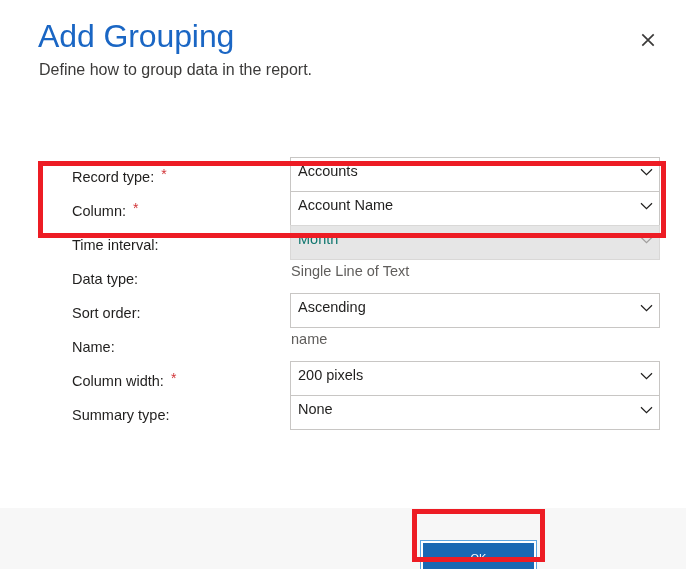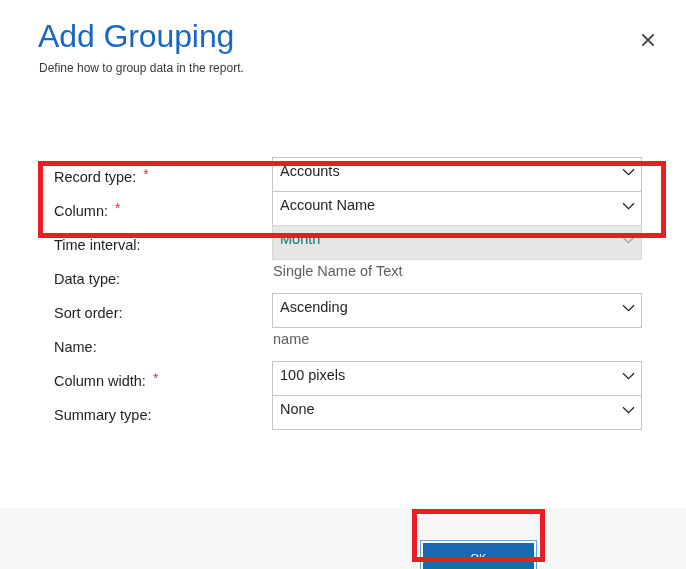--- a/index.html
+++ b/index.html
@@ -37,21 +37,21 @@
     font-size: 32px;
     font-weight: 400;
     color: #1a66c4;
     letter-spacing: -0.1px;
     white-space: nowrap;
   }
   .dialog-subtitle {
     position: absolute;
     left: 39px;
     top: 61px;
-    font-size: 12px;
+    font-size: 16px;
     font-weight: 400;
     color: #3b3a39;
     white-space: nowrap;
   }
   .close-button {
     position: absolute;
     right: 25px;
     top: 27px;
     width: 26px;
     height: 26px;
@@ -59,21 +59,21 @@
     align-items: center;
     justify-content: center;
     cursor: pointer;
     color: #3b3a39;
   }
   .close-button svg { display: block; }
 
   
   .form {
     position: absolute;
-    left: 0;
+    left: 18px;
     top: 160px;
     width: 640px;
   }
   .form-row {
     position: relative;
     height: 34px;
   }
   .row-label {
     position: absolute;
     left: 54px;
@@ -261,21 +261,21 @@
           </span>
         </div>
       </div>
     </div>
 
     <div class="form-row">
       <div class="row-label">
         <span>Data type:</span>
       </div>
       <div class="field field-up">
-        <div class="readonly-text">Single Name of Text</div>
+        <div class="readonly-text">Single Line of Text</div>
       </div>
     </div>
 
     <div class="form-row">
       <div class="row-label">
         <span>Sort order:</span>
       </div>
       <div class="field field-up">
         <div class="dropdown">
           <span>Ascending</span>
@@ -296,21 +296,21 @@
         <div class="readonly-text">name</div>
       </div>
     </div>
 
     <div class="form-row">
       <div class="row-label">
         <span>Column width:</span><span class="req-asterisk">*</span>
       </div>
       <div class="field field-up">
         <div class="dropdown">
-          <span>100 pixels</span>
+          <span>200 pixels</span>
           <span class="chev">
             <svg width="13" height="8" viewBox="0 0 13 8">
                 <path d="M1 1.2 L6.5 6.6 L12 1.2" stroke="currentColor" stroke-width="1.2" fill="none"></path>
               </svg>
           </span>
         </div>
       </div>
     </div>
 
     <div class="form-row">

